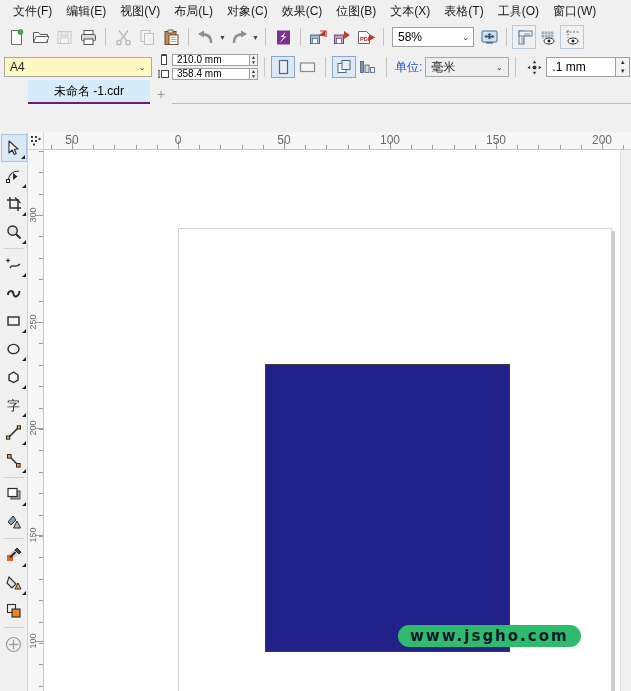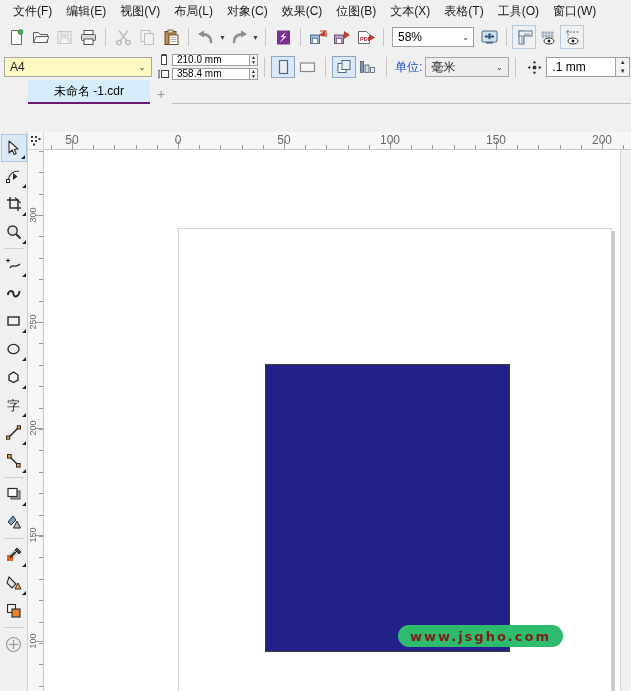--- a/index.html
+++ b/index.html
@@ -172,21 +172,21 @@
     font-weight:bold;font-size:46px;line-height:46px;color:#2FBB6E;
     letter-spacing:-1px;white-space:nowrap;
     -webkit-text-stroke:2px #ffffff;
     paint-order:stroke fill;
   }
   .wm-pill{
     margin-top:3px;background:#2FBB6E;border-radius:11px;height:22px;
     display:flex;align-items:center;justify-content:center;padding:0 12px;
   }
   .wm-pill span{
-    color:#7f1d1d;font-weight:bold;font-size:13px;letter-spacing:2px;
+    color:#0f172a;font-weight:bold;font-size:15px;letter-spacing:2px;
     font-family:"DejaVu Sans","Liberation Sans",sans-serif;white-space:nowrap;
   }
   .scroll-right{
     position:absolute;right:0;top:150px;bottom:0;width:11px;background:#f0f0f0;
     border-left:1px solid #dcdcdc;box-sizing:border-box;
   }
 </style>
 </head>
 <body>
 

